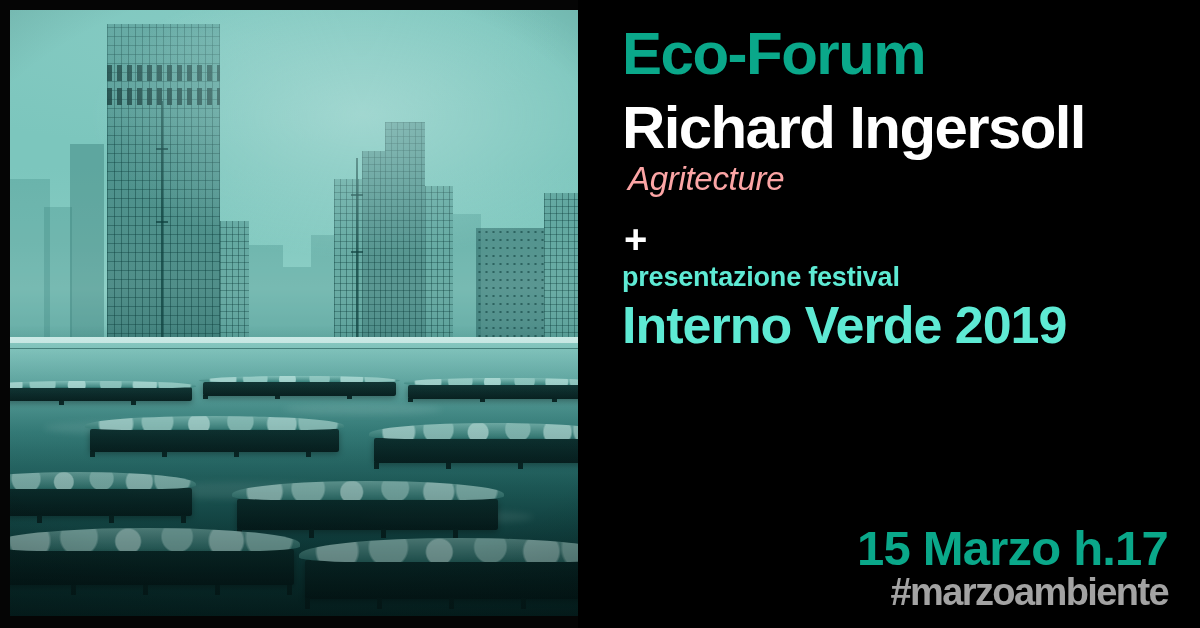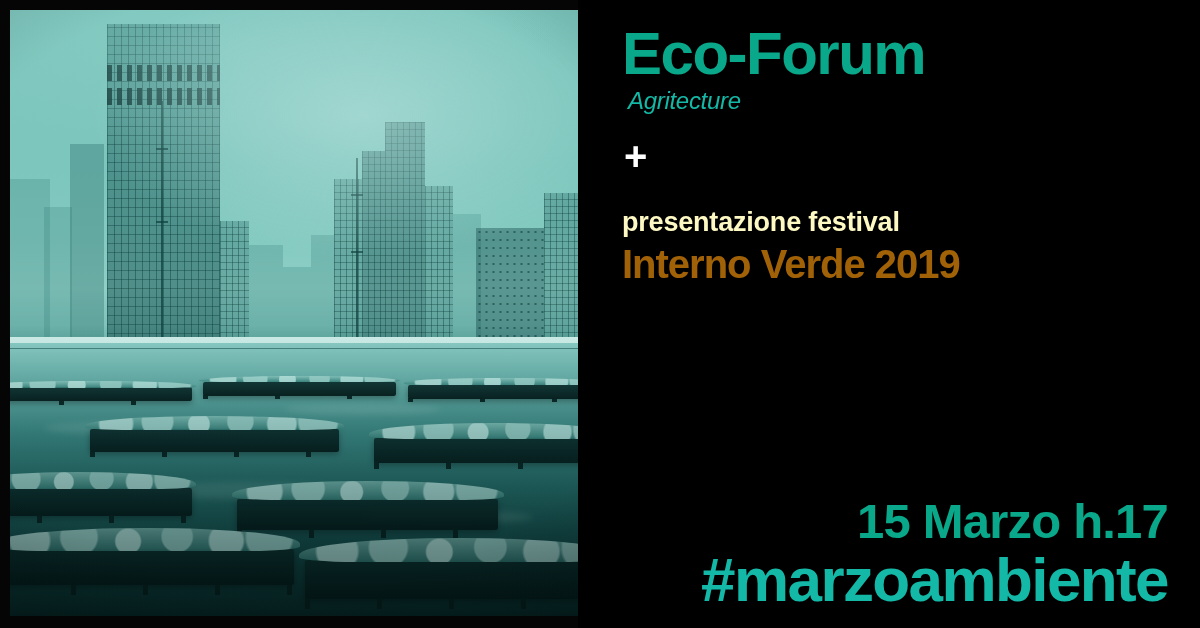--- a/index.html
+++ b/index.html
@@ -223,53 +223,53 @@
     color: #ffffff;
     font-size: 60px;
     font-weight: 700;
     letter-spacing: -1.6px;
     line-height: 1.06;
     margin-top: 10px;
     white-space: nowrap;
   }
 
   .talk-title {
-    color: #14b8a6;
-    font-size: 24px;
+    color: #fca5a5;
+    font-size: 33px;
     font-style: italic;
     font-weight: 400;
     letter-spacing: -0.3px;
     line-height: 1.1;
     margin-top: 2px;
     margin-left: 6px;
     white-space: nowrap;
   }
 
   .plus-sign {
     color: #ffffff;
     font-size: 40px;
     font-weight: 700;
     line-height: 1;
     margin-top: 22px;
     margin-left: 2px;
   }
 
   .festival-kicker {
-    color: #fef9c3;
+    color: #5eead4;
     font-size: 27px;
     font-weight: 700;
     letter-spacing: -0.2px;
     line-height: 1.1;
-    margin-top: 32px;
+    margin-top: 4px;
     white-space: nowrap;
   }
 
   .festival-name {
-    color: #a16207;
-    font-size: 40px;
+    color: #5eead4;
+    font-size: 52px;
     font-weight: 700;
     letter-spacing: -1px;
     line-height: 1.1;
     margin-top: 4px;
     white-space: nowrap;
   }
 
   .txt-block-bottom {
     position: absolute;
     right: 32px;
@@ -280,22 +280,22 @@
   .date-time {
     color: #0aa88a;
     font-size: 49px;
     font-weight: 700;
     letter-spacing: -0.8px;
     line-height: 1.05;
     white-space: nowrap;
   }
 
   .hashtag {
-    color: #14b8a6;
-    font-size: 62px;
+    color: #a3a3a3;
+    font-size: 38px;
     font-weight: 700;
     letter-spacing: -1.6px;
     line-height: 1.1;
     margin-top: -2px;
     white-space: nowrap;
   }
 </style>
 </head>
 <body>
 
@@ -395,20 +395,21 @@
 
       <div class="photo-vignette"></div>
     </div>
   </div>
 
   <div class="content">
 
     <div class="txt-block-top">
       <div class="eco-forum">Eco-Forum</div>
 
+      <div class="speaker-name">Richard Ingersoll</div>
 
       <div class="talk-title">Agritecture</div>
 
       <div class="plus-sign">+</div>
 
       <div class="festival-kicker">presentazione festival</div>
 
       <div class="festival-name">Interno Verde 2019</div>
     </div>
 

